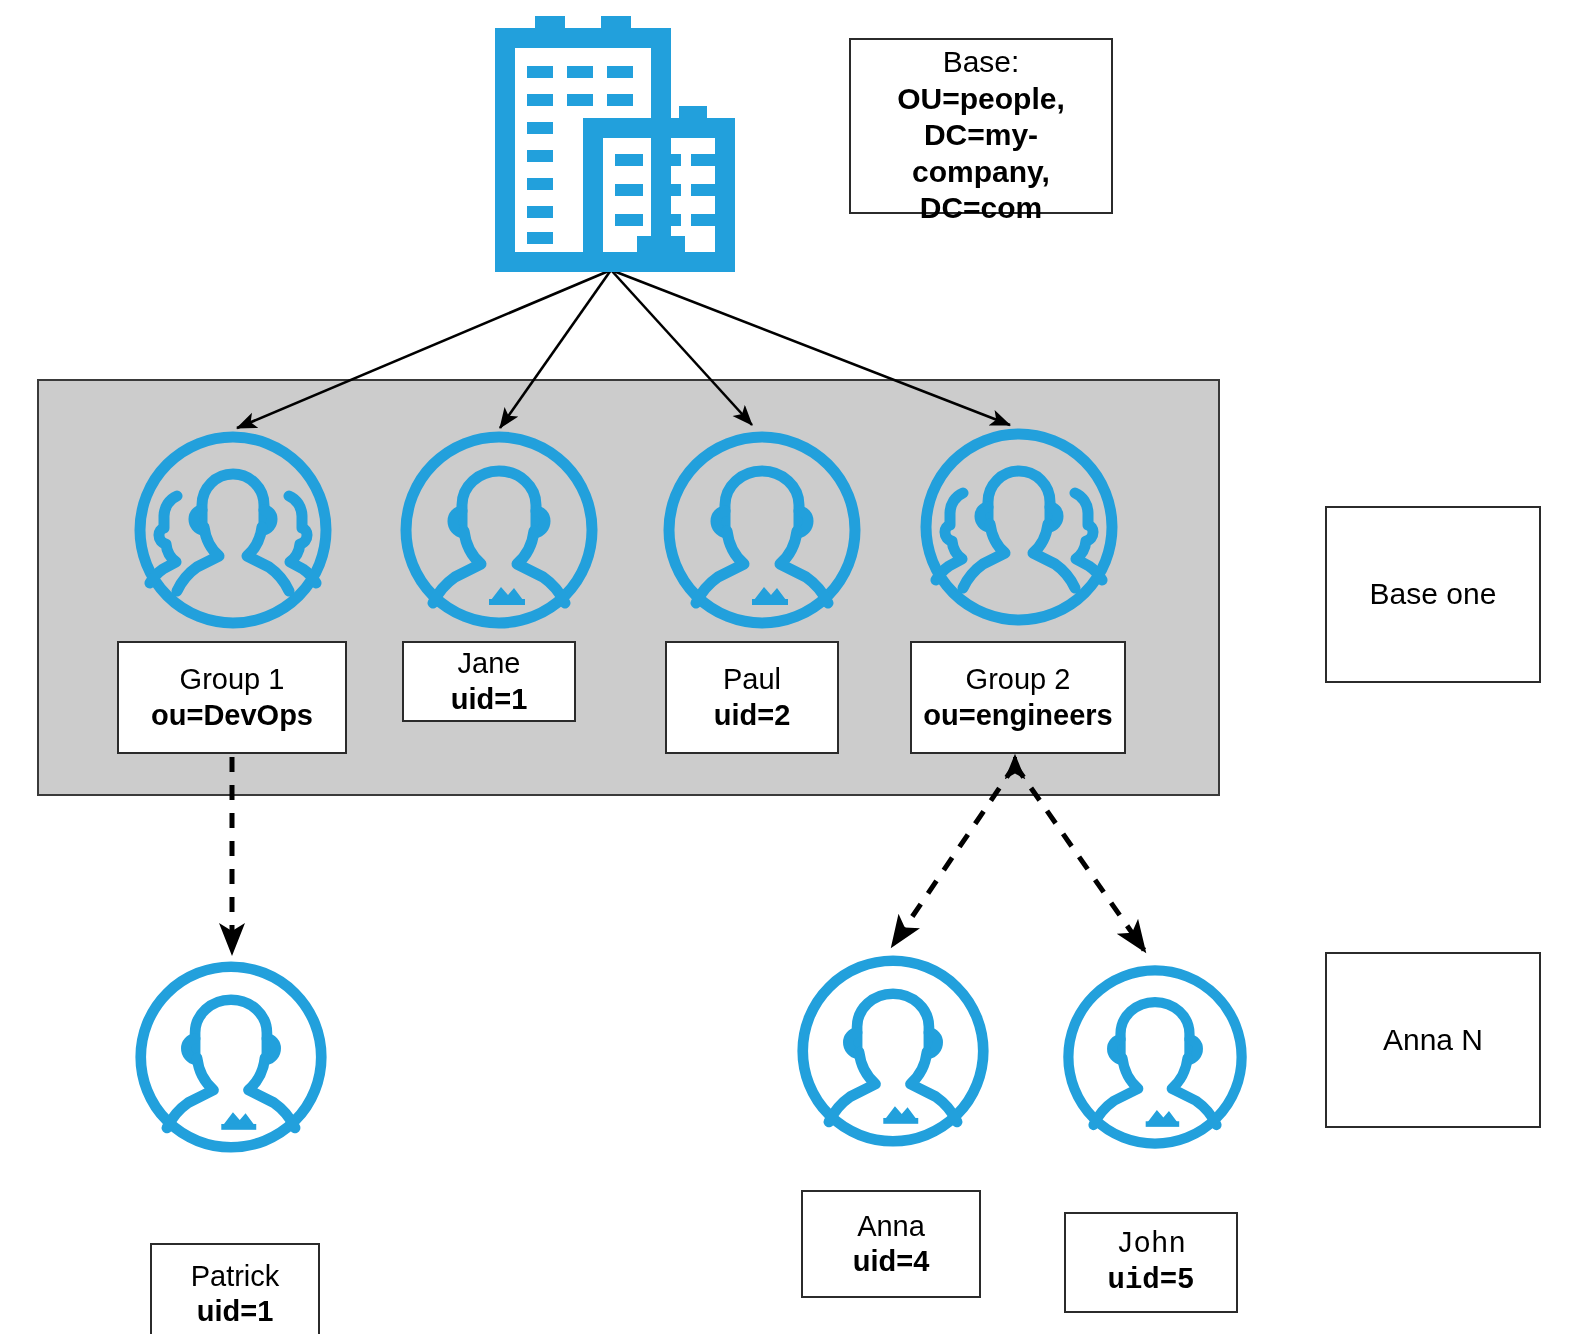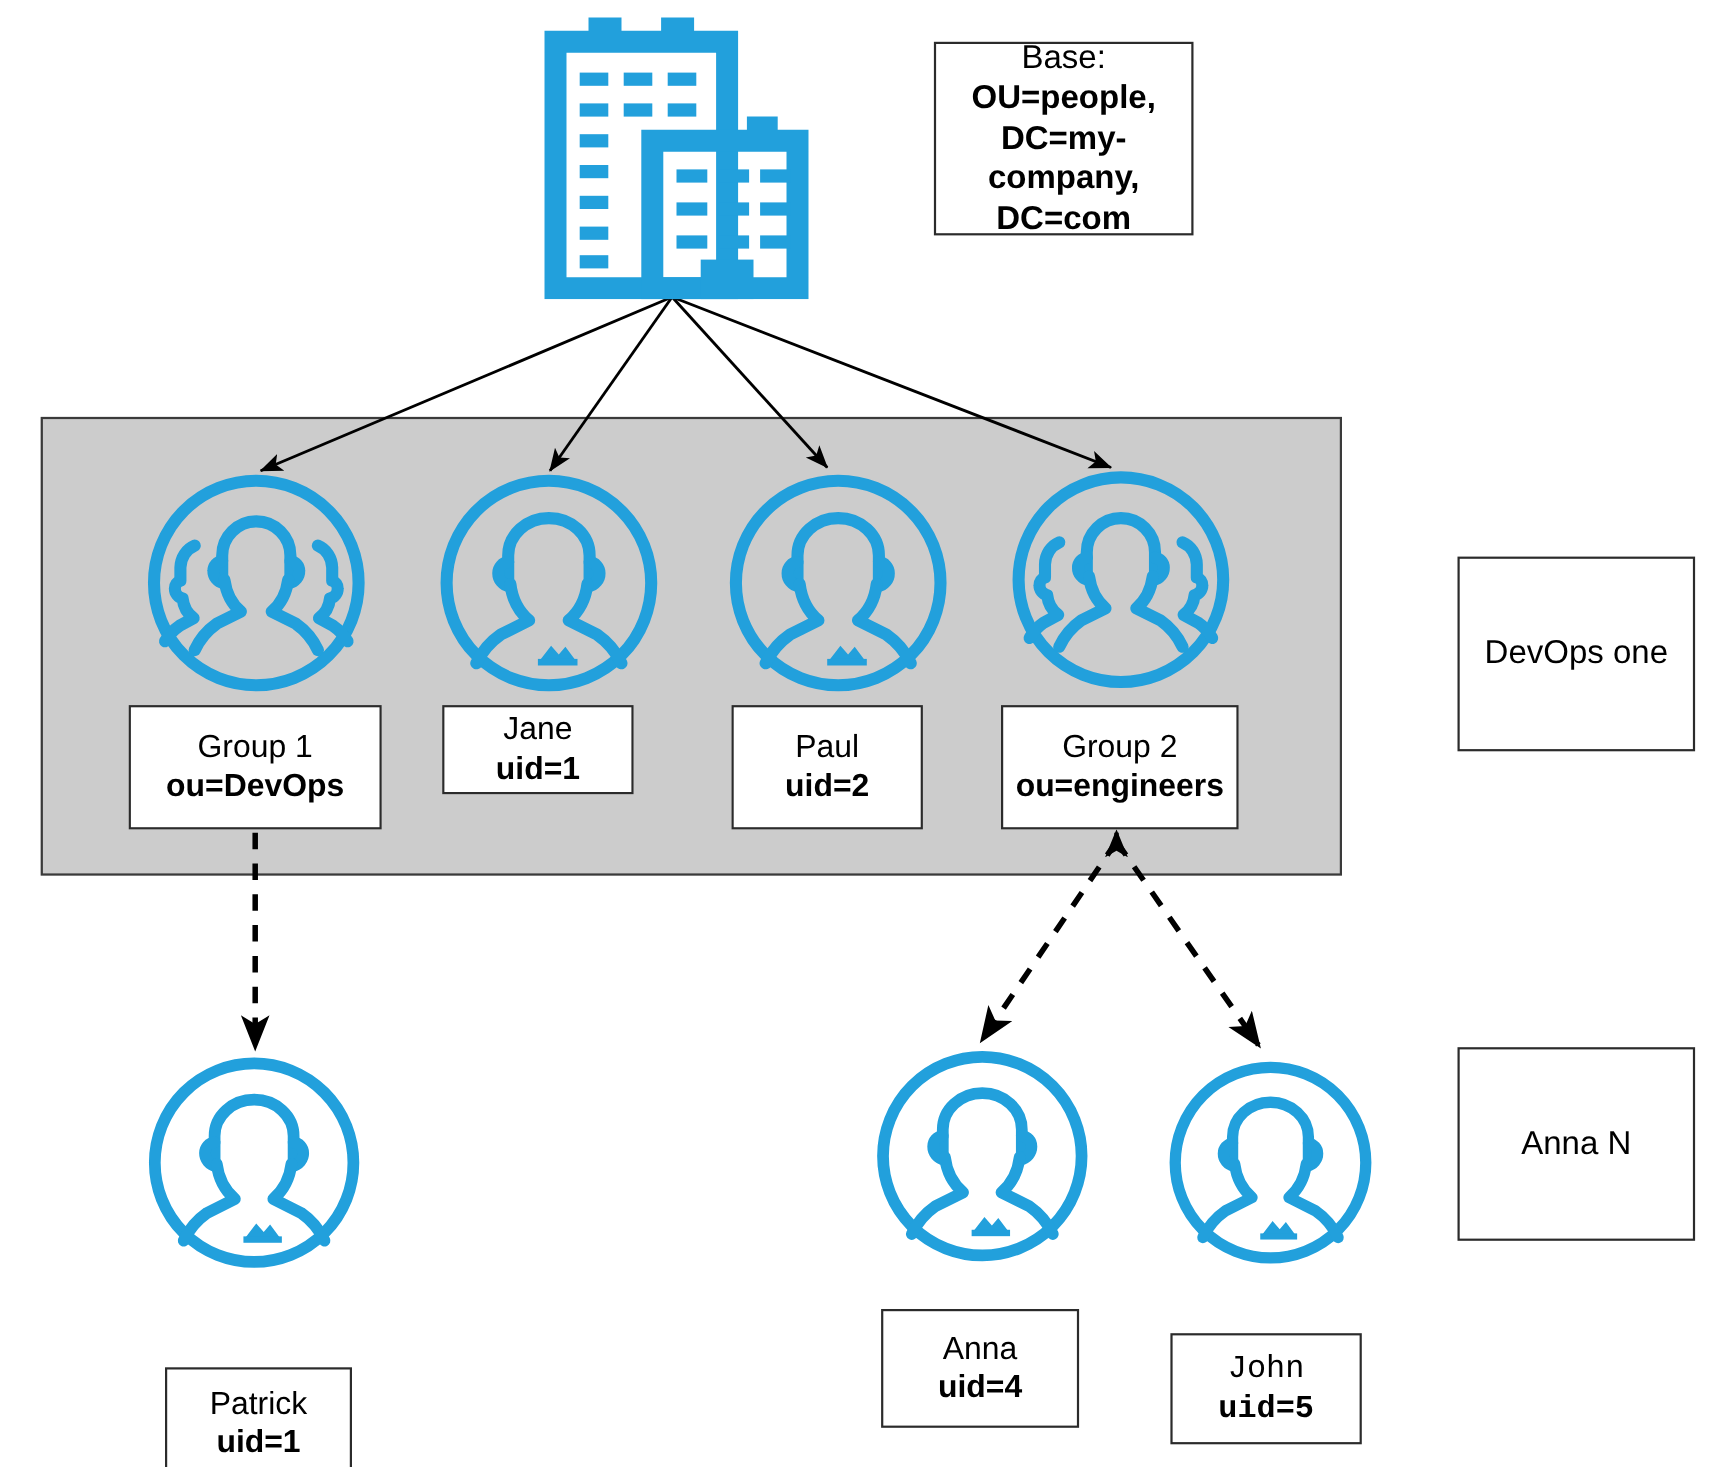--- a/index.html
+++ b/index.html
@@ -31,23 +31,24 @@
     justify-content: center;
     text-align: center;
     color: #000000;
     line-height: 1.22;
   }
   .box .ln1 { font-weight: 400; }
   .box .ln2 { font-weight: bold; }
 
   
   #base-dn-box {
-    left: 849px; top: 38px; width: 236px; height: 176px;
+    left: 849px; top: 38px; width: 264px; height: 176px;
     font-size: 30px;
     padding: 4px 6px;
+    justify-content: space-between;
   }
   #base-dn-box .ln1 { font-size: 30px; }
   #base-dn-box .ln2 { font-size: 30px; }
 
   
   .level-box {
     font-size: 30px;
     font-weight: 400;
   }
   #level-box-base { left: 1325px; top: 55px;  width: 216px; height: 176px; }
@@ -173,21 +174,21 @@
   </div>
 
   <div id="base-dn-box" class="box">
     <span class="ln1">Base:</span>
     <span class="ln2">OU=people,</span>
     <span class="ln2">DC=my-company,</span>
     <span class="ln2">DC=com</span>
   </div>
 
   <div id="level-box-one" class="box level-box">
-    <span>DevOps one</span>
+    <span>Base one</span>
   </div>
   <div id="level-box-n" class="box level-box">
     <span>Anna N</span>
   </div>
 
   <div id="avatar-group1" class="icon avatar">
     <svg viewBox="0 0 204 204" width="204" height="204">
       <g fill="none" stroke="#22a0dc" stroke-width="11" stroke-linecap="round" stroke-linejoin="round">
         <circle cx="102" cy="102" r="93"></circle>
 

